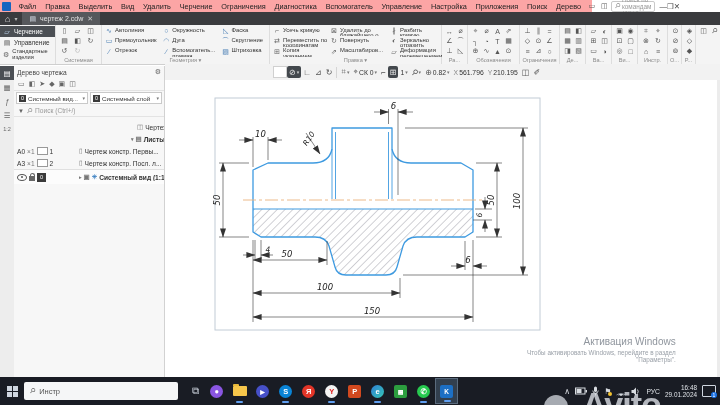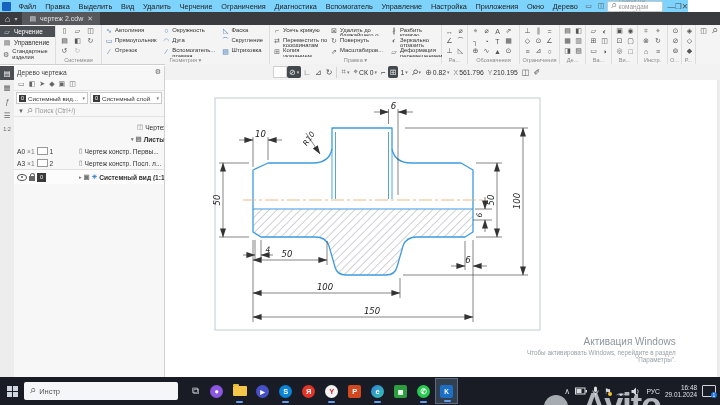--- a/index.html
+++ b/index.html
@@ -1,19 +1,19 @@
 <!DOCTYPE html>
 <html><head>
 <meta charset="utf-8">
 <style>
   html,body{margin:0;padding:0;background:#888;}
   .screen{position:relative;width:720px;height:405px;background:#fff;overflow:hidden;
           font-family:"Liberation Sans",sans-serif;-webkit-font-smoothing:antialiased;}
   
-  .menubar{position:absolute;left:0;top:0;width:688px;height:12px;background:#7dd3fc;
+  .menubar{position:absolute;left:0;top:0;width:592px;height:12px;background:#fca5a5;
            border-bottom:1px solid #d6d6d6;display:flex;align-items:center;font-size:7.3px;color:#222;}
   .appmark{width:9px;height:9px;background:#1565c0;margin:0 3px 0 2px;border-radius:1px;flex:0 0 auto;}
   .menubar .mi{padding:0 4.4px;white-space:nowrap;}
   .menubar .sp{flex:1;}
   .winmini{font-size:7px;color:#555;padding:0 3px;}
   .cmdsearch{width:128px;height:9px;background:#fff;border:1px solid #c9c9c9;border-radius:2px;
              display:flex;align-items:center;gap:2px;padding:0 3px;color:#9a9a9a;font-size:6.4px;margin-right:4px;}
   .mag{display:inline-block;transform:rotate(45deg);font-size:7px;line-height:6px;color:#8a8a8a;}
   .winbtn{width:14px;text-align:center;font-size:7.5px;color:#444;}
   
@@ -128,21 +128,21 @@
     <span class="mi">Выделить</span>
     <span class="mi">Вид</span>
     <span class="mi">Удалить</span>
     <span class="mi">Черчение</span>
     <span class="mi">Ограничения</span>
     <span class="mi">Диагностика</span>
     <span class="mi">Вспомогатель</span>
     <span class="mi">Управление</span>
     <span class="mi">Настройка</span>
     <span class="mi">Приложения</span>
-    <span class="mi">Окно</span>
+    <span class="mi">Поиск</span>
     <span class="mi">Дерево</span>
     <span class="sp"></span>
     <span class="winmini">▭</span>
     <span class="winmini">◫</span>
     <div class="cmdsearch">
       <span class="mag">⚲</span>
       <span>Поиск по командам (Alt+/)</span>
     </div>
     <span class="winbtn">—</span>
     <span class="winbtn">❐</span>

